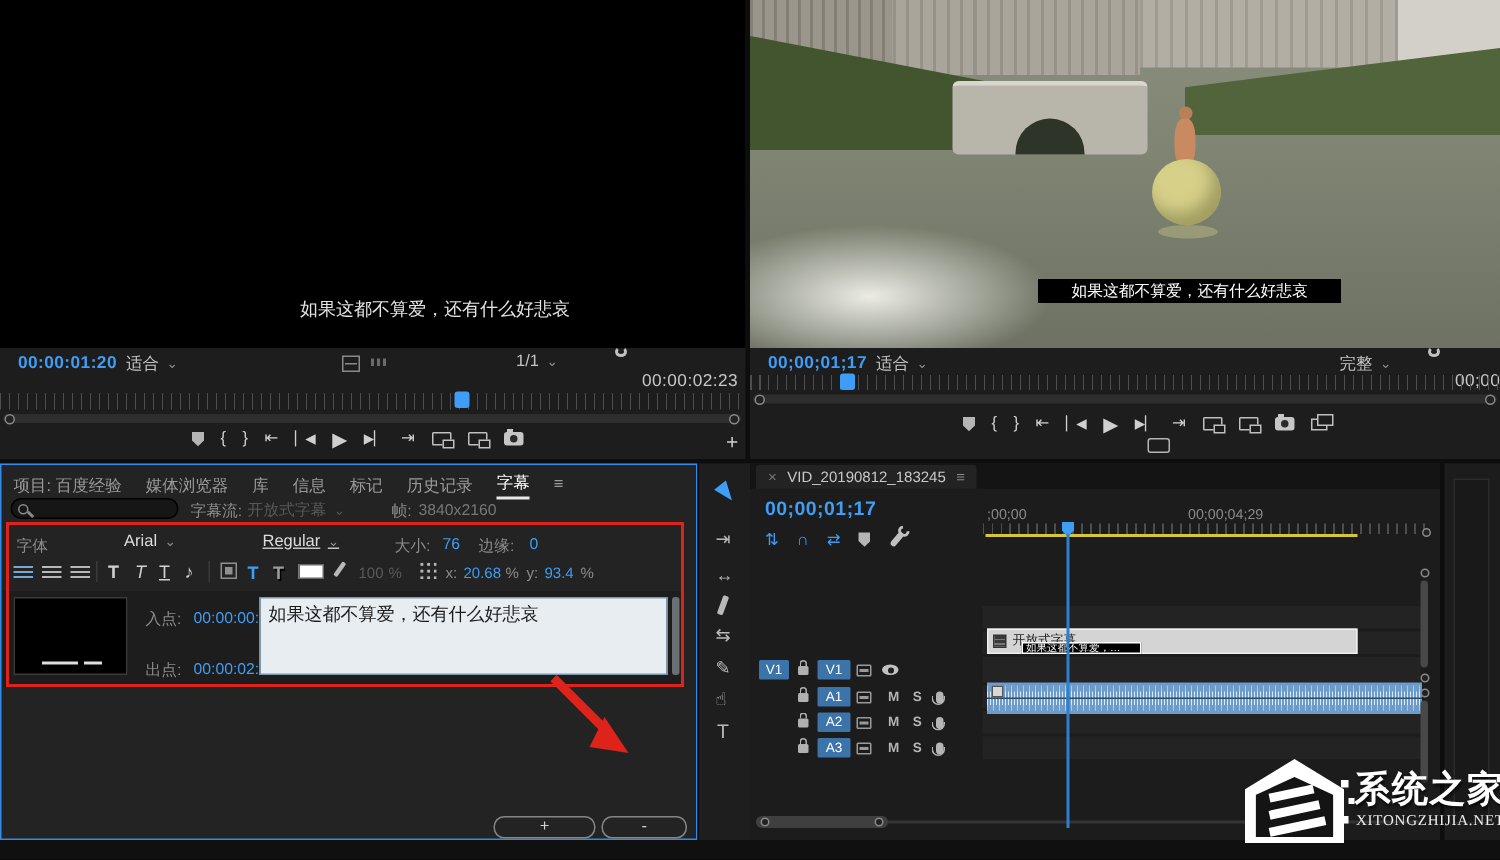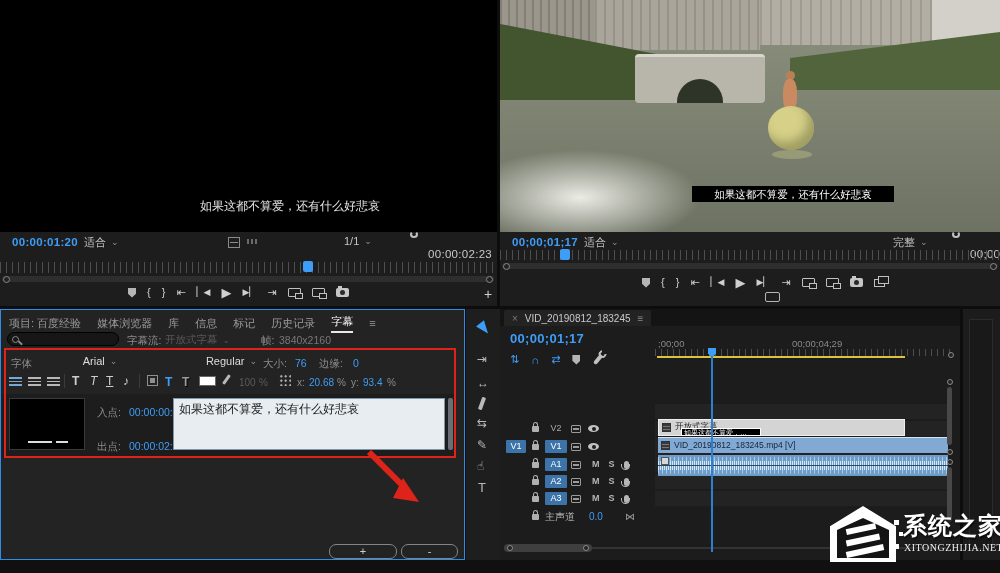--- a/index.html
+++ b/index.html
@@ -182,21 +182,21 @@
     <span class="ab gray" style="left:260px;top:24px;font-size:10.5px;">帧:</span>
     <span class="ab" style="left:278px;top:24px;font-size:10.5px;color:#777;">3840x2160</span>
 
     <div class="ab" style="left:3px;top:38px;width:452px;height:110px;border:2px solid #de231b;box-sizing:border-box;pointer-events:none;z-index:5;"></div>
 
     <span class="ab gray" style="left:10px;top:47px;font-size:10.5px;">字体</span>
     <div class="ab sel" style="left:36px;top:45px;width:126px;justify-content:center;">
       <span style="color:#ddd;">Arial</span>
         <span class="chev">⌄</span>
     </div>
-    <div class="ab sel" style="left:174px;top:45px;width:82px;justify-content:flex-end;">
+    <div class="ab sel" style="left:174px;top:45px;width:82px;justify-content:flex-start;text-decoration:underline;">
       <span style="color:#ddd;">Regular</span>
         <span class="chev">⌄</span>
     </div>
     <span class="ab gray" style="left:262px;top:47px;font-size:10.5px;">大小:</span>
     <span class="ab blue" style="left:294px;top:47px;font-size:10.5px;">76</span>
     <span class="ab gray" style="left:318px;top:47px;font-size:10.5px;">边缘:</span>
     <span class="ab blue" style="left:352px;top:47px;font-size:10.5px;">0</span>
 
     <span class="ab alignic" style="left:8px;top:67px;background:repeating-linear-gradient(180deg,#7aa7d0 0 1.5px,transparent 1.5px 3.5px);"></span>
     <span class="ab alignic" style="left:27px;top:67px;"></span>
@@ -276,26 +276,20 @@
     <div class="ab" style="left:157px;top:47px;width:248px;height:2px;background:#d8c53b;"></div>
     <div class="ab dot" style="left:448px;top:43px;width:6px;height:6px;"></div>
 
     <div class="lane" style="top:95px;height:15px;"></div>
     <div class="lane" style="top:112px;height:15px;"></div>
     <div class="lane" style="top:129px;height:17px;"></div>
     <div class="lane" style="top:148px;height:15px;"></div>
     <div class="lane" style="top:165px;height:15px;"></div>
     <div class="lane" style="top:182px;height:15px;"></div>
 
-    <div class="trow" style="top:112px;">
-      <span class="lockic" style="margin-left:32px;"></span>
-      <span class="tlabel" style="margin-left:6px;">V2</span>
-      <span class="syncic" style="margin-left:4px;"></span>
-      <span class="eyeic" style="margin-left:7px;"></span>
-    </div>
     <div class="trow" style="top:130px;">
       <span class="srcpatch" style="margin-left:6px;">V1</span>
       <span class="lockic" style="margin-left:6px;"></span>
       <span class="tlabel on" style="margin-left:6px;">V1</span>
       <span class="syncic" style="margin-left:4px;"></span>
       <span class="eyeic" style="margin-left:7px;"></span>
     </div>
     <div class="trow" style="top:148px;">
       <span class="lockic" style="margin-left:32px;"></span>
       <span class="tlabel on" style="margin-left:6px;">A1</span>
@@ -313,35 +307,25 @@
       <span class="micic" style="margin-left:9px;"></span>
     </div>
     <div class="trow" style="top:182px;">
       <span class="lockic" style="margin-left:32px;"></span>
       <span class="tlabel on" style="margin-left:6px;">A3</span>
       <span class="syncic" style="margin-left:4px;"></span>
       <span class="msB" style="margin-left:11px;">M</span>
       <span class="msB" style="margin-left:9px;">S</span>
       <span class="micic" style="margin-left:9px;"></span>
     </div>
-    <div class="trow" style="top:200px;">
-      <span class="lockic" style="margin-left:32px;"></span>
-      <span style="margin-left:6px;color:#b5b5b5;font-size:10px;">主声道</span>
-      <span class="blue" style="margin-left:14px;font-size:10px;">0.0</span>
-      <span style="margin-left:22px;color:#9a9a9a;font-size:10px;">⋈</span>
-    </div>
 
     <div class="ab" style="left:158px;top:110px;width:247px;height:17px;background:#d4d4d4;border:1px solid #efefef;box-sizing:border-box;">
       <span class="filmic" style="position:absolute;left:3px;top:3px;"></span>
       <span style="position:absolute;left:16px;top:1px;font-size:8.5px;color:#222;">开放式字幕</span>
       <span style="position:absolute;left:22px;top:8px;width:80px;height:8px;background:#000;color:#fff;font-size:7px;line-height:8px;padding:0 2px;overflow:hidden;white-space:nowrap;box-sizing:border-box;border:1px solid #fff;">如果这都不算爱，…</span>
-    </div>
-    <div class="ab" style="left:158px;top:128px;width:290px;height:16px;background:#81a9d4;border-top:1px solid #d6e4f2;box-sizing:border-box;">
-      <span class="filmic" style="position:absolute;left:3px;top:3px;"></span>
-      <span style="position:absolute;left:16px;top:2px;font-size:8.5px;color:#14253a;white-space:nowrap;">VID_20190812_183245.mp4 [V]</span>
     </div>
     <div class="ab" style="left:158px;top:146px;width:290px;height:21px;background:
         repeating-linear-gradient(90deg,rgba(222,236,250,.95) 0 1px,rgba(0,0,0,0) 1px 2px) center/100% 45% no-repeat,
         repeating-linear-gradient(90deg,rgba(222,236,250,.55) 0 1px,rgba(0,0,0,0) 1px 4px) center/100% 80% no-repeat,
         #6d9cc9;">
       <span style="position:absolute;left:3px;top:2px;width:8px;height:8px;background:#d8d8d8;border:1px solid #555;box-sizing:border-box;"></span>
       <span style="position:absolute;left:0;top:10px;width:290px;height:1px;background:#2c4a68;"></span>
     </div>
 
     <div class="ab" style="left:208px;top:39px;width:8px;height:10px;background:#3e9ef7;clip-path:polygon(0 0,100% 0,100% 55%,50% 100%,0 55%);z-index:4;"></div>

